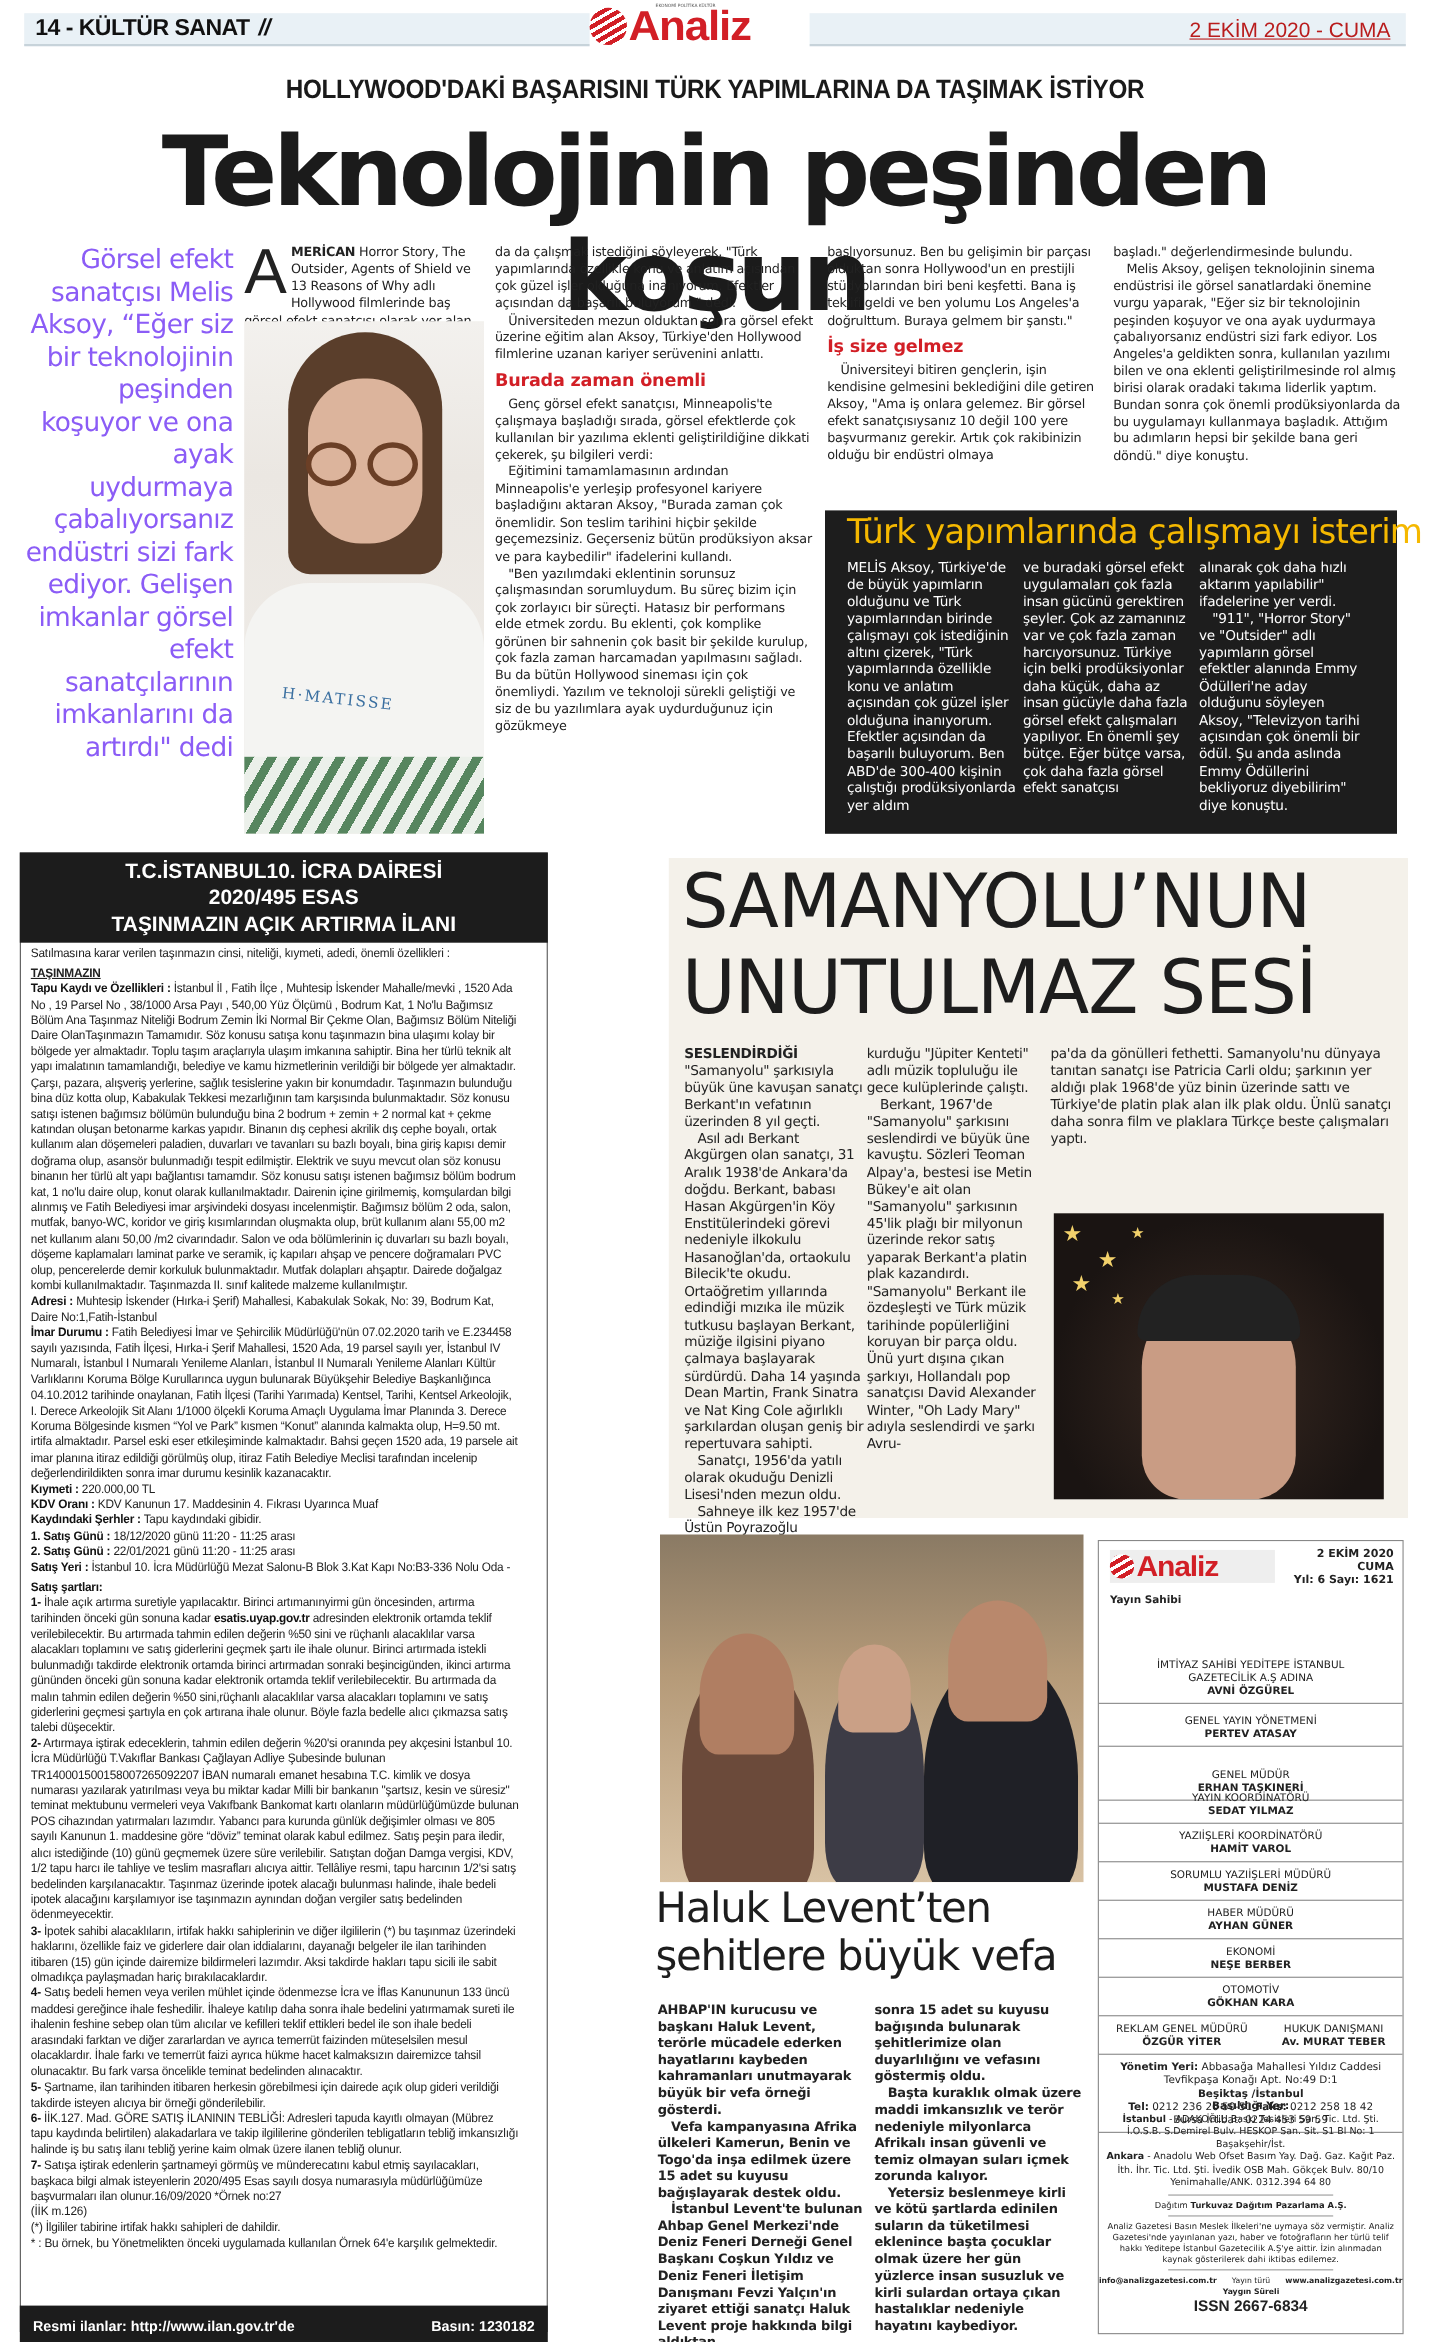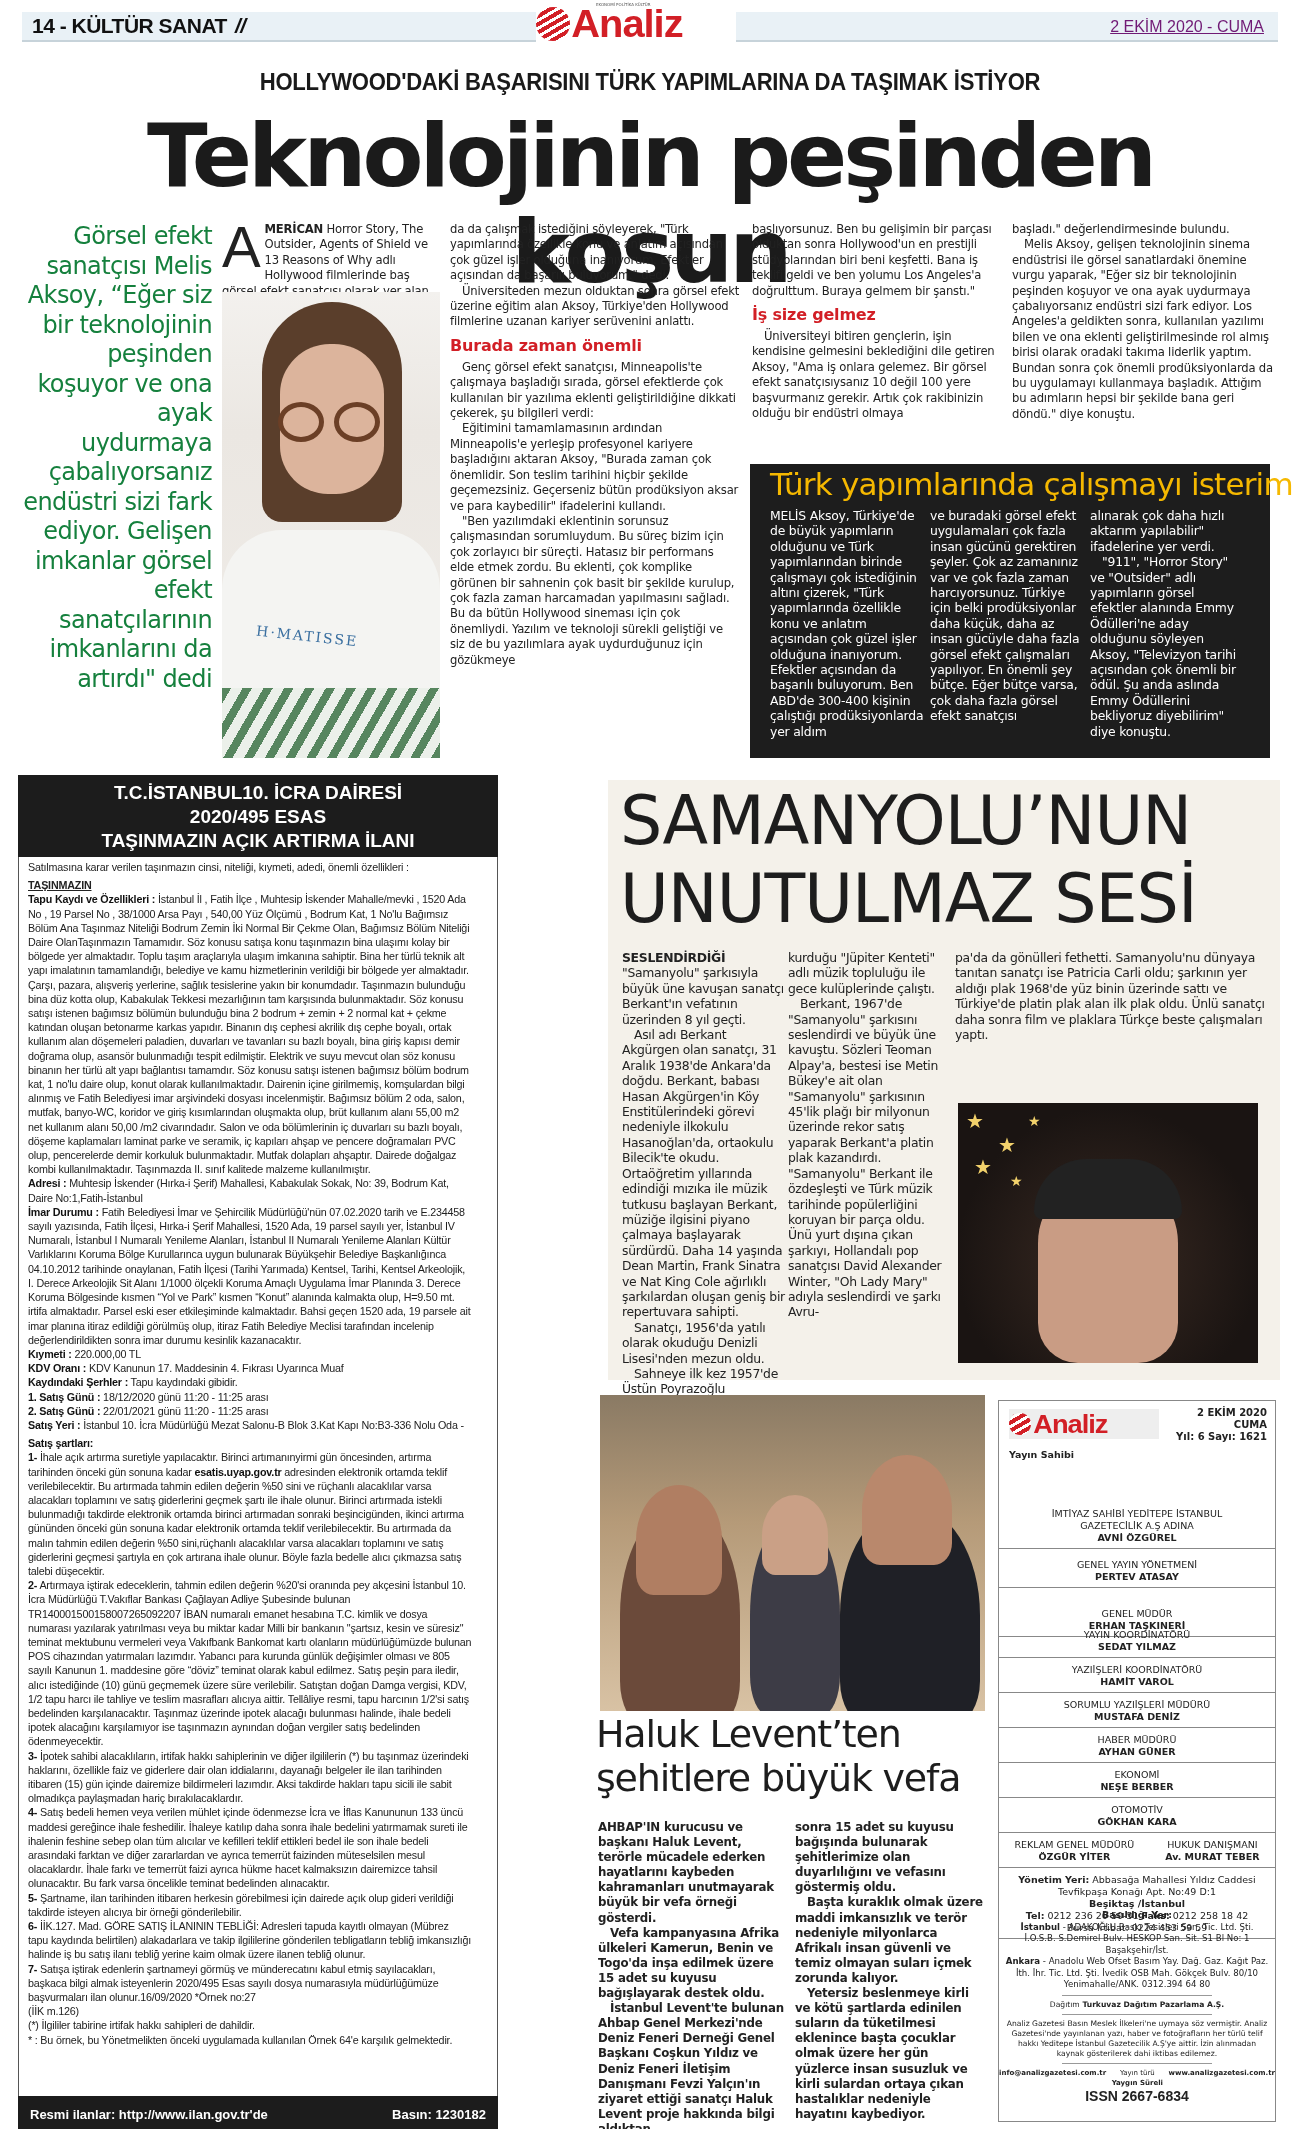--- a/index.html
+++ b/index.html
@@ -7,26 +7,26 @@
   .abs { position: absolute; }
 
   
   .masthead { left: 22px; top: 12px; width: 1256px; height: 30px; background: #e9f1f6; border-bottom: 2px solid #c7d3da; }
   .mh-left { left: 10px; top: 2px; font-family: "Liberation Sans", sans-serif; font-weight: bold; font-size: 21px; color: #111; letter-spacing: -0.5px; }
   .mh-slash { margin-left: 8px; font-style: italic; font-weight: 900; }
   .mh-logo { left: 536px; top: 0; width: 200px; height: 48px; background: #fff; display: flex; align-items: center; }
   .logo-swirl { width: 34px; height: 34px; border-radius: 50%; background: repeating-linear-gradient(150deg, #d21f26 0 4px, #fff 4px 7px); margin-right: 4px; }
   .logo-text { font-family: "Liberation Sans", sans-serif; font-weight: 900; font-size: 38px; color: #d21f26; letter-spacing: -1px; transform: scaleX(1.05); }
   .logo-tag { position: absolute; left: 60px; top: 2px; font-size: 4px; color: #555; }
-  .mh-right { right: 14px; top: 6px; font-family: "Liberation Sans", sans-serif; font-size: 16px; text-decoration: underline; color: #701a75; }
+  .mh-right { right: 14px; top: 6px; font-family: "Liberation Sans", sans-serif; font-size: 19px; text-decoration: underline; color: #b91c1c; }
 
   .kicker { left: 0; width: 1300px; top: 68px; text-align: center; font-family: "Liberation Sans", sans-serif; font-weight: bold; font-size: 24px; letter-spacing: -0.3px; transform: scaleX(0.92); }
   .headline { left: 20px; top: 108px; width: 1260px; text-align: center; font-family: "DejaVu Sans", sans-serif; font-weight: 900; font-size: 88px; line-height: 96px; letter-spacing: -4px; color: #1b1b1b; transform: scaleX(1.01); }
 
-  .pull { left: 22px; top: 222px; width: 190px; text-align: right; font-family: "DejaVu Sans", sans-serif; font-size: 24px; line-height: 29.5px; color: #15803d; letter-spacing: -0.6px; }
+  .pull { left: 22px; top: 222px; width: 190px; text-align: right; font-family: "DejaVu Sans", sans-serif; font-size: 24px; line-height: 29.5px; color: #8b5cf6; letter-spacing: -0.6px; }
 
   .body-text { font-family: "DejaVu Sans", sans-serif; font-size: 11.6px; line-height: 15.4px; color: #222; letter-spacing: -0.2px; }
   .body-text p { text-indent: 12px; }
   .body-text p.noindent { text-indent: 0; }
   .dropcap { float: left; font-family: "Liberation Sans", sans-serif; font-size: 58px; line-height: 46px; margin: 2px 4px 0 0; color: #222; }
   .sub-red { color: #d21f26; font-weight: bold; font-size: 16px; line-height: 20px; margin: 6px 0 4px 0; }
 
   .photo-melis { left: 222px; top: 292px; width: 218px; height: 466px; background: linear-gradient(180deg, #f3f1ee 0%, #ebe7e2 30%, #f0ede9 100%); overflow: hidden; }
   .hair { position: absolute; left: 40px; top: 10px; width: 140px; height: 220px; border-radius: 70px 70px 20px 20px; background: #5a3e2b; }
   .face { position: absolute; left: 58px; top: 52px; width: 104px; height: 150px; border-radius: 50px 50px 48px 48px; background: #dcb49c; }

